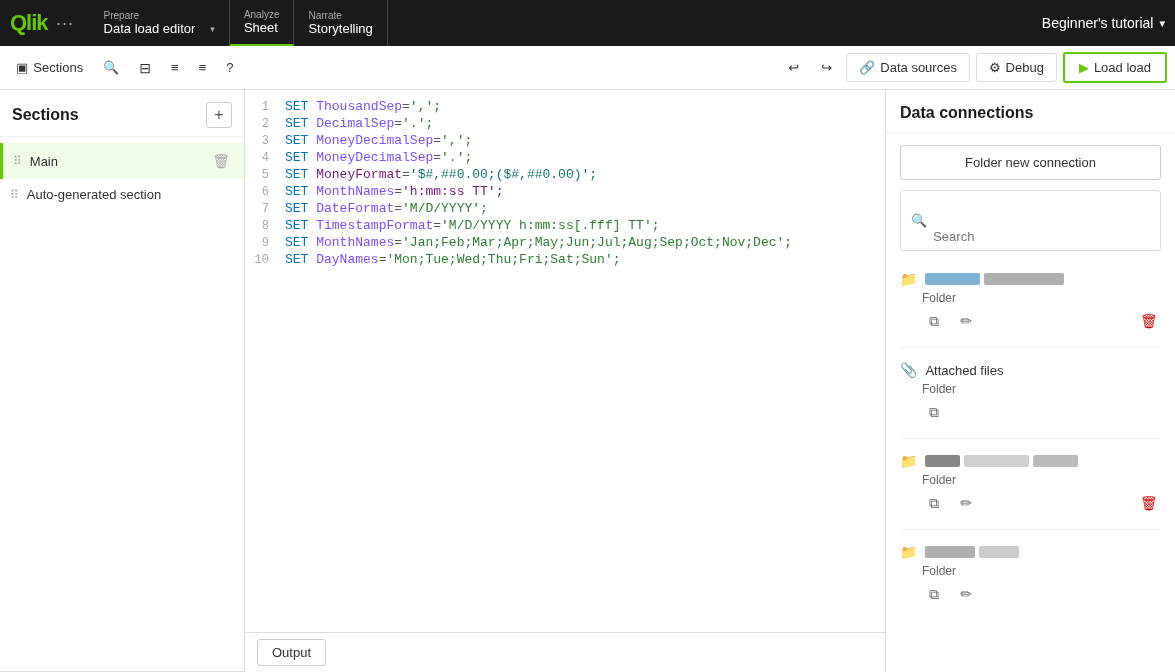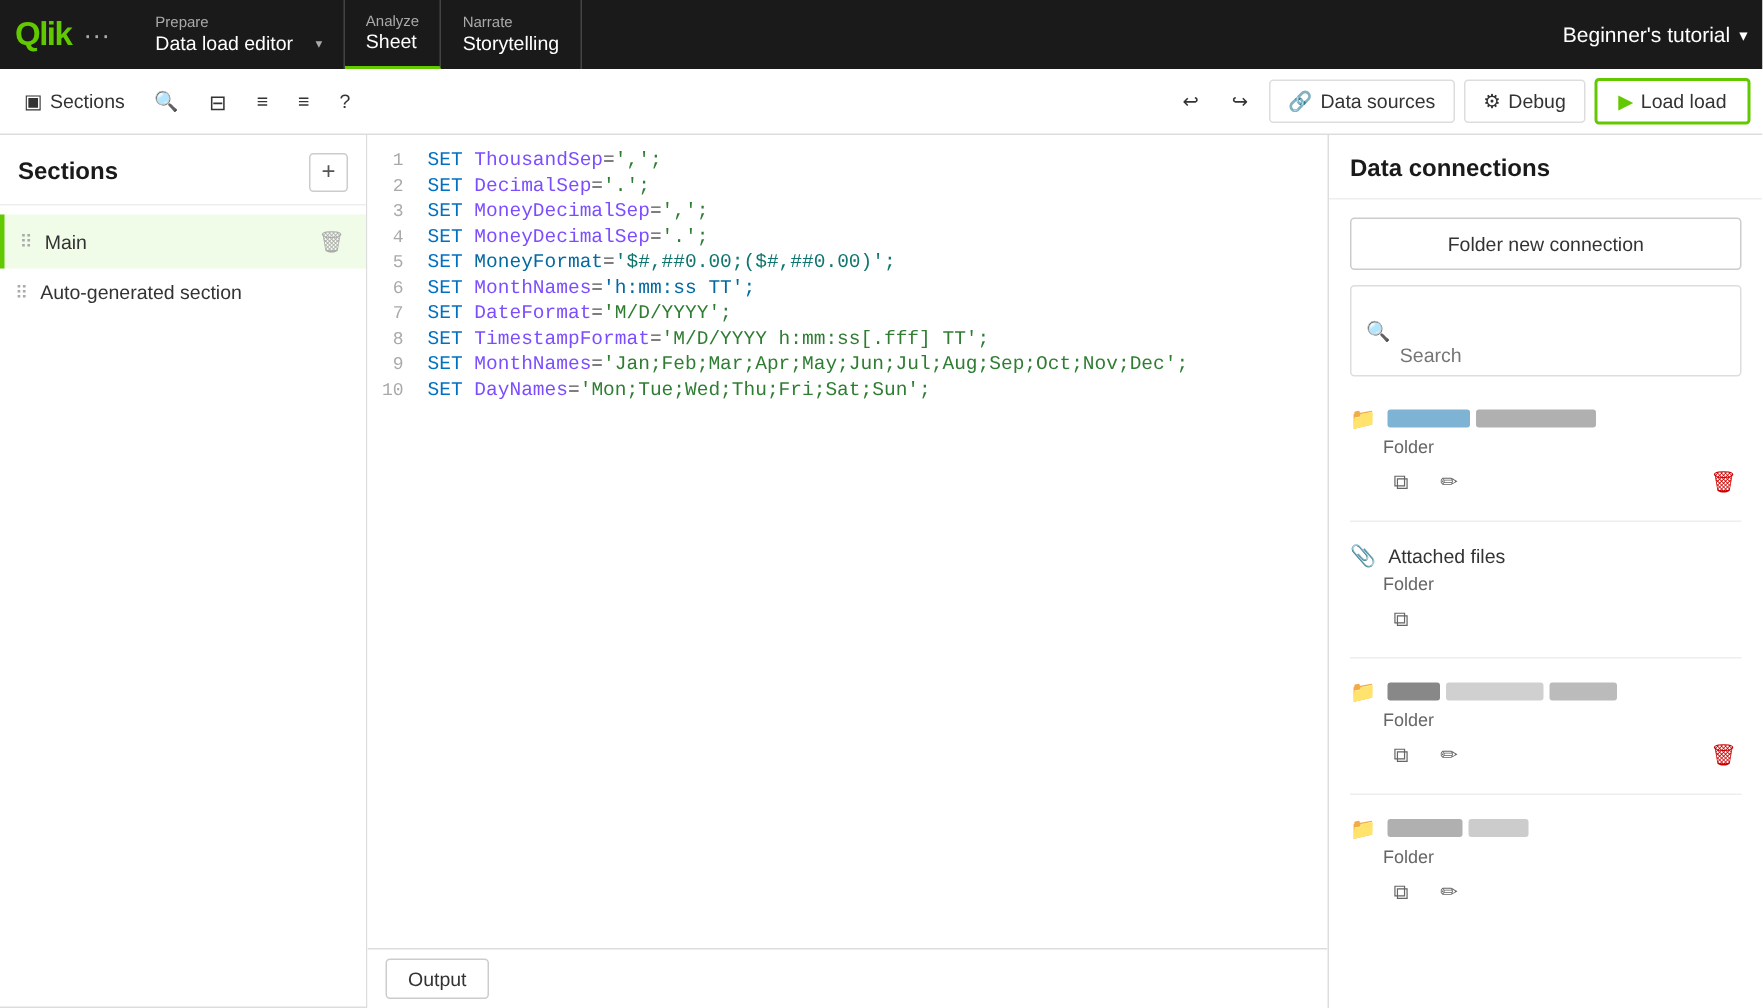--- a/index.html
+++ b/index.html
@@ -283,25 +283,25 @@
         <div class="code-line">
           <span class="line-num">3</span>
           <span class="line-code"><span style="color: rgb(0, 112, 192); font-weight: 500;">SET </span><span style="color: rgb(124, 77, 255);">MoneyDecimalSep</span><span style="color: rgb(85, 85, 85);">=</span><span style="color: rgb(46, 125, 50);">',';</span></span>
         </div>
         <div class="code-line">
           <span class="line-num">4</span>
           <span class="line-code"><span style="color: rgb(0, 112, 192); font-weight: 500;">SET </span><span style="color: rgb(124, 77, 255);">MoneyDecimalSep</span><span style="color: rgb(85, 85, 85);">=</span><span style="color: rgb(46, 125, 50);">'.';</span></span>
         </div>
         <div class="code-line">
           <span class="line-num">5</span>
-          <span class="line-code"><span style="color: rgb(0, 112, 192); font-weight: 500;">SET </span><span style="color: #0369a1; text-align: center;">MoneyFormat</span><span style="color: rgb(85, 85, 85);">=</span><span style="color: #0f766e;">'$#,##0.00;($#,##0.00)';</span></span>
+          <span class="line-code"><span style="color: rgb(0, 112, 192); font-weight: 500;">SET </span><span style="color: #701a75; text-align: center;">MoneyFormat</span><span style="color: rgb(85, 85, 85);">=</span><span style="color: #0f766e;">'$#,##0.00;($#,##0.00)';</span></span>
         </div>
         <div class="code-line">
           <span class="line-num">6</span>
-          <span class="line-code"><span style="color: rgb(0, 112, 192); font-weight: 500;">SET </span><span style="color: rgb(124, 77, 255);">MonthNames</span><span style="color: rgb(85, 85, 85);">=</span><span style="color: #0369a1;">'h:mm:ss TT';</span></span>
+          <span class="line-code"><span style="color: rgb(0, 112, 192); font-weight: 500;">SET </span><span style="color: rgb(124, 77, 255);">MonthNames</span><span style="color: rgb(85, 85, 85);">=</span><span style="color: #701a75;">'h:mm:ss TT';</span></span>
         </div>
         <div class="code-line">
           <span class="line-num">7</span>
           <span class="line-code"><span style="color: rgb(0, 112, 192); font-weight: 500;">SET </span><span style="color: rgb(124, 77, 255);">DateFormat</span><span style="color: rgb(85, 85, 85);">=</span><span style="color: rgb(46, 125, 50);">'M/D/YYYY';</span></span>
         </div>
         <div class="code-line">
           <span class="line-num">8</span>
           <span class="line-code"><span style="color: rgb(0, 112, 192); font-weight: 500;">SET </span><span style="color: rgb(124, 77, 255);">TimestampFormat</span><span style="color: rgb(85, 85, 85);">=</span><span style="color: rgb(46, 125, 50);">'M/D/YYYY h:mm:ss[.fff] TT';</span></span>
         </div>
         <div class="code-line">

